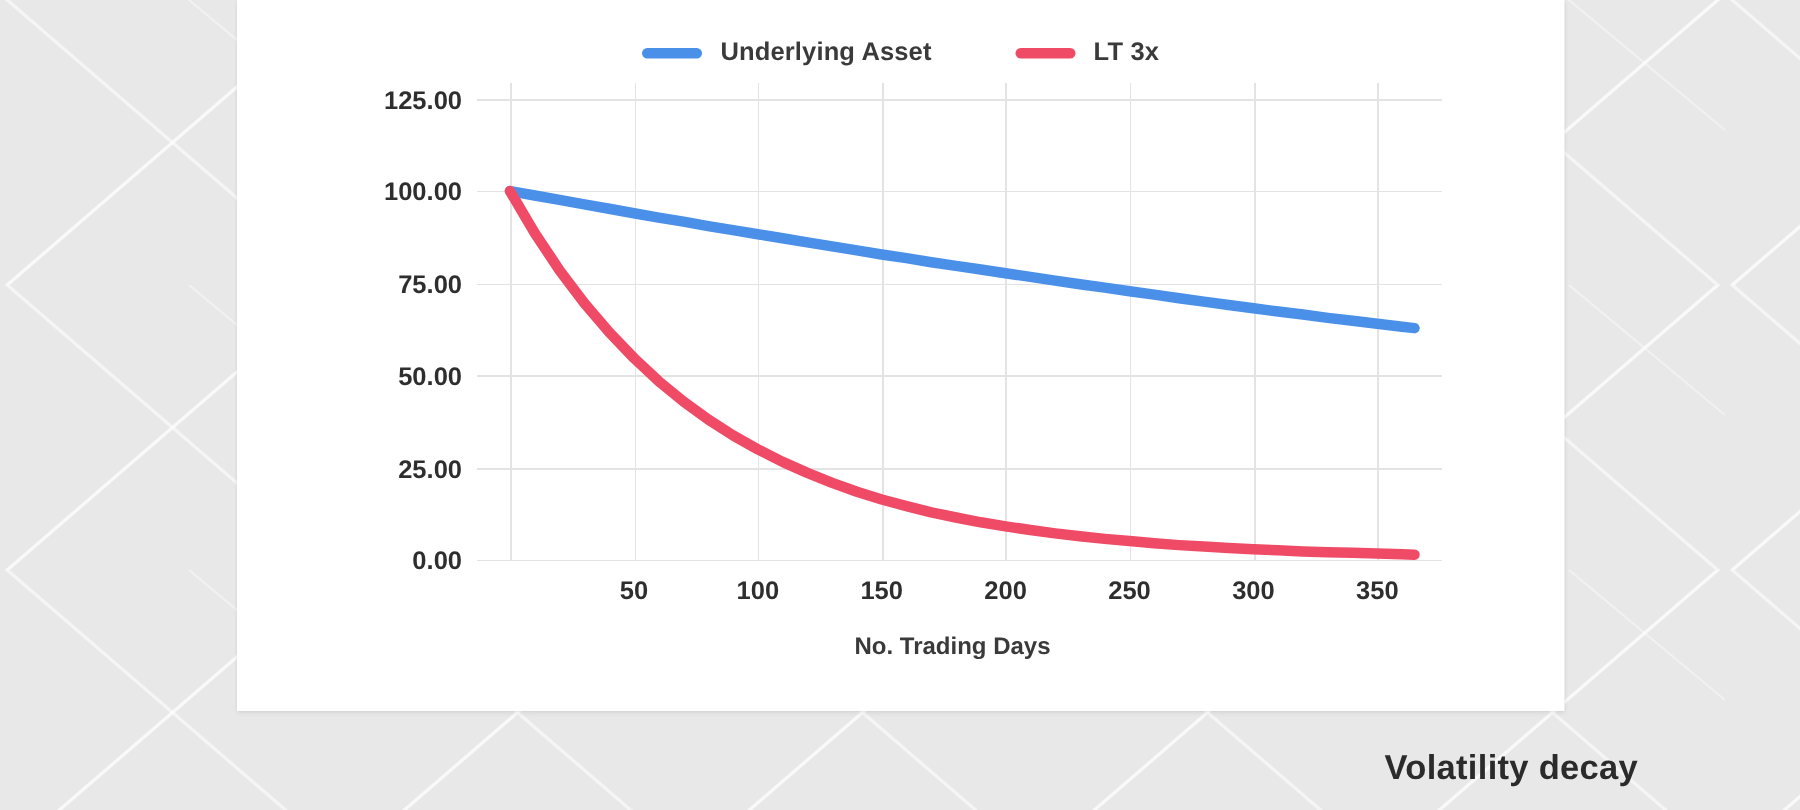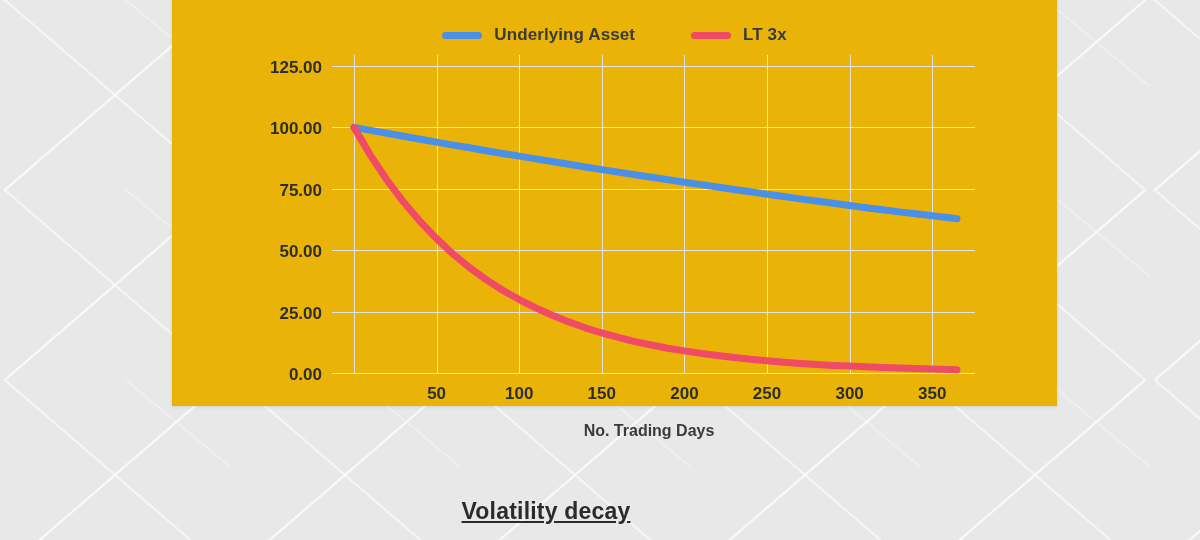--- a/index.html
+++ b/index.html
@@ -22,26 +22,25 @@
     pointer-events: none;
     z-index: 0;
   }
 
   
   #chart-card {
     position: absolute;
     left: 158px;
     top: 0px;
     width: 885px;
-    height: 406px;
-    background: #eab308;
+    height: 474px;
+    background: #ffffff;
     z-index: 1;
     box-shadow: -1px 0 2px rgba(0,0,0,0.045), 1px 0 2px rgba(0,0,0,0.045),
                 0 2px 3px rgba(0,0,0,0.05);
-    margin-left: 14px;
   }
 
   
   #legend {
     position: absolute;
     left: 0;
     top: 25px;
     width: 885px;
     display: flex;
     justify-content: center;
@@ -97,27 +96,26 @@
     stroke-linecap: round;
     stroke-linejoin: round;
   }
 
   
   #caption {
     position: absolute;
     left: 0;
     top: 498px;
     width: 1092px;
-    text-align: center;
+    text-align: right;
     font-size: 23px;
     font-weight: bold;
     color: #2b2b2b;
     letter-spacing: 0.2px;
     z-index: 2;
-    text-decoration: underline;
   }
 </style>
 </head>
 <body>
 
 <svg id="watermark" width="1200" height="540" viewBox="0 0 1200 540">
   <defs>
     <pattern id="xhatch" width="230" height="190" patternUnits="userSpaceOnUse">
       <path d="M -30 220 L 260 -30" stroke="#ffffff" stroke-width="2.2" fill="none" opacity="0.75"></path>
       <path d="M -30 -30 L 260 220" stroke="#ffffff" stroke-width="2.2" fill="none" opacity="0.55"></path>

